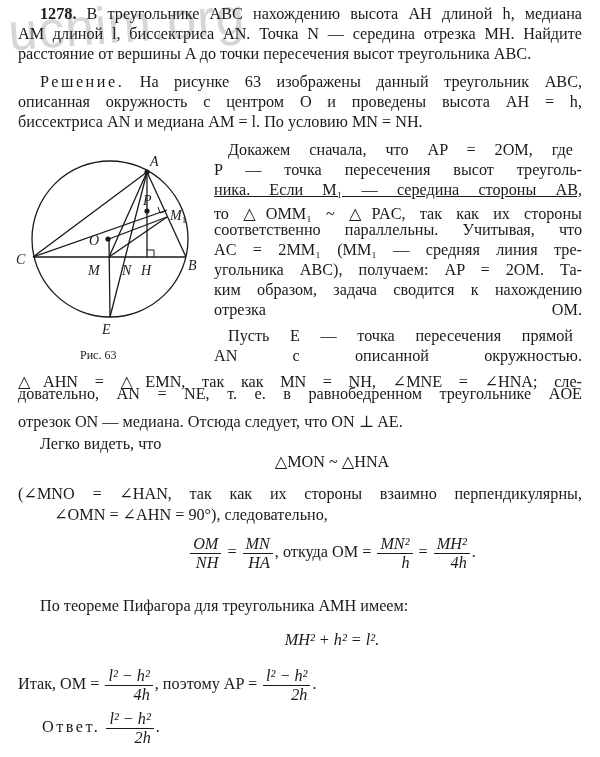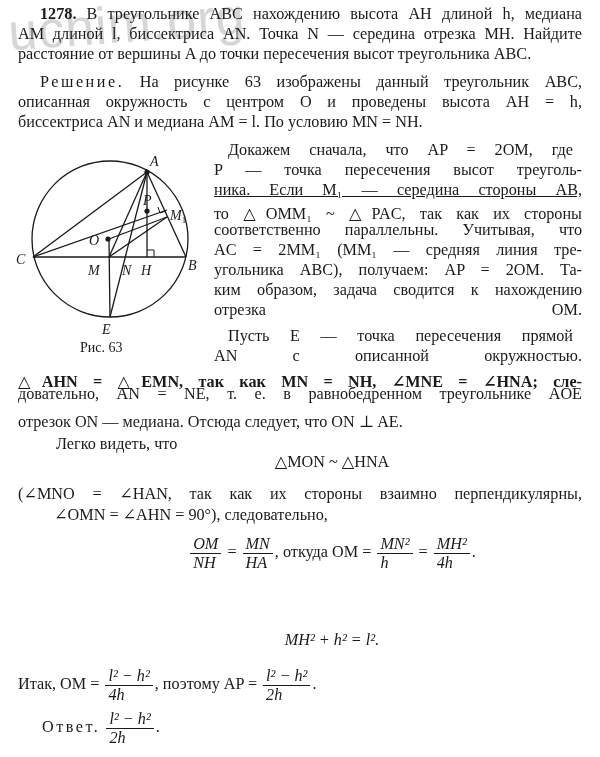--- a/index.html
+++ b/index.html
@@ -12,32 +12,32 @@
       position: absolute; left: 8px; top: -6px;
       font-family: "Liberation Sans", "DejaVu Sans", sans-serif;
       font-size: 52px; color: #d6d6d6; letter-spacing: 1px;
       transform: rotate(-4deg); z-index: 0; pointer-events: none;
       font-weight: normal;
     }
     .page { position: absolute; left: 0; top: 0; width: 600px; height: 757px; z-index: 1; }
     .line { position: absolute; white-space: nowrap; line-height: 20px; }
     .full { left: 18px; width: 564px; text-align: justify; text-align-last: justify; }
     .last { text-align-last: left; }
-    .indent { left: 56px; width: 542px; }
+    .indent { left: 40px; width: 542px; }
     .right-col { left: 214px; width: 368px; text-align: justify; text-align-last: justify; }
     .right-col-ind { left: 228px; width: 345px; text-align: justify; text-align-last: justify; }
     i, .m { font-style: italic; }
     .bold { font-weight: bold; }
     .spaced { letter-spacing: 2.5px; }
     .center { left: 0; width: 600px; text-align: center; padding-left: 32px; }
-    .frac { display: inline-block; vertical-align: middle; text-align: left; margin: 0 2px; font-family: Liberation Serif, serif; }
+    .frac { display: inline-block; vertical-align: middle; text-align: right; margin: 0 2px; font-family: Liberation Serif, serif; }
     .frac .num { display: block; border-bottom: 1px solid #1a1a1a; padding: 0 3px; line-height: 18px; }
     .frac .den { display: block; line-height: 18px; padding: 0 3px; }
     .diagram { position: absolute; left: 10px; top: 148px; width: 205px; height: 225px; }
-    .caption { position: absolute; left: 80px; top: 340px; font-size: 14px; text-align: center; }
+    .caption { position: absolute; left: 80px; top: 348px; font-size: 12px; text-align: center; }
   </style>
 </head>
 <body>
 
 <div class="watermark">uchim.org</div>
 
 <div class="page">
 
   <div class="line full" style="top:4px; left:40px; width:542px;">
     <span class="bold">1278.</span>
@@ -104,38 +104,39 @@
   <div class="line right-col" style="top:180px;text-decoration:underline;">ника. Если M₁ — середина стороны AB,</div>
   <div class="line right-col" style="top:204px;">то △OMM₁ ~ △PAC, так как их стороны</div>
   <div class="line right-col" style="top:220px;">соответственно параллельны. Учитывая, что</div>
   <div class="line right-col" style="top:240px;">AC = 2MM₁ (MM₁ — средняя линия тре-</div>
   <div class="line right-col" style="top:260px;">угольника ABC), получаем: AP = 2OM. Та-</div>
   <div class="line right-col" style="top:280px;">ким образом, задача сводится к нахождению</div>
   <div class="line right-col last" style="top:300px;">отрезка OM.</div>
   <div class="line right-col-ind" style="top:326px;">Пусть E — точка пересечения прямой</div>
   <div class="line right-col last" style="top:346px;">AN с описанной окружностью.</div>
 
-  <div class="line full" style="top:372px;font-weight:bold;">△AHN = △EMN, так как MN = NH, ∠MNE = ∠HNA; сле-</div>
+  <div class="line full" style="top:372px;">△AHN = △EMN, так как MN = NH, ∠MNE = ∠HNA; сле-</div>
   <div class="line full" style="top:384px;">довательно, AN = NE, т. е. в равнобедренном треугольнике AOE</div>
   <div class="line full last" style="top:412px;">отрезок ON — медиана. Отсюда следует, что ON ⊥ AE.</div>
   <div class="line indent last" style="top:434px;">Легко видеть, что</div>
   <div class="line center" style="top:452px;">△MON ~ △HNA</div>
 
   <div class="line full" style="top:484px;">(∠MNO = ∠HAN, так как их стороны взаимно перпендикулярны,</div>
   <div class="line full last" style="top:505px;margin-left:36px;">∠OMN = ∠AHN = 90°), следовательно,</div>
 
   <div class="line center" style="top:532px; line-height:40px;">
     <span class="frac m"><span class="num">OM</span><span class="den">NH</span></span>
     =
     <span class="frac m"><span class="num">MN</span><span class="den">HA</span></span><span>, откуда OM =</span>
     <span class="frac m"><span class="num">MN²</span><span class="den">h</span></span>
     =
     <span class="frac m"><span class="num">MH²</span><span class="den">4h</span></span>.
   </div>
 
+  <div class="line indent last" style="top:596px;">По теореме Пифагора для треугольника AMH имеем:</div>
   <div class="line center m" style="top:630px;">MH² + h² = l².</div>
 
   <div class="line" style="top:664px; left:18px; line-height:40px;">
     <span>Итак, OM =</span>
     <span class="frac m"><span class="num">l² − h²</span><span class="den">4h</span></span><span>, поэтому AP =</span>
     <span class="frac m"><span class="num">l² − h²</span><span class="den">2h</span></span>.
   </div>
 
   <div class="line" style="top:707px; left:42px; line-height:40px;">
     <span class="spaced">Ответ.</span>

